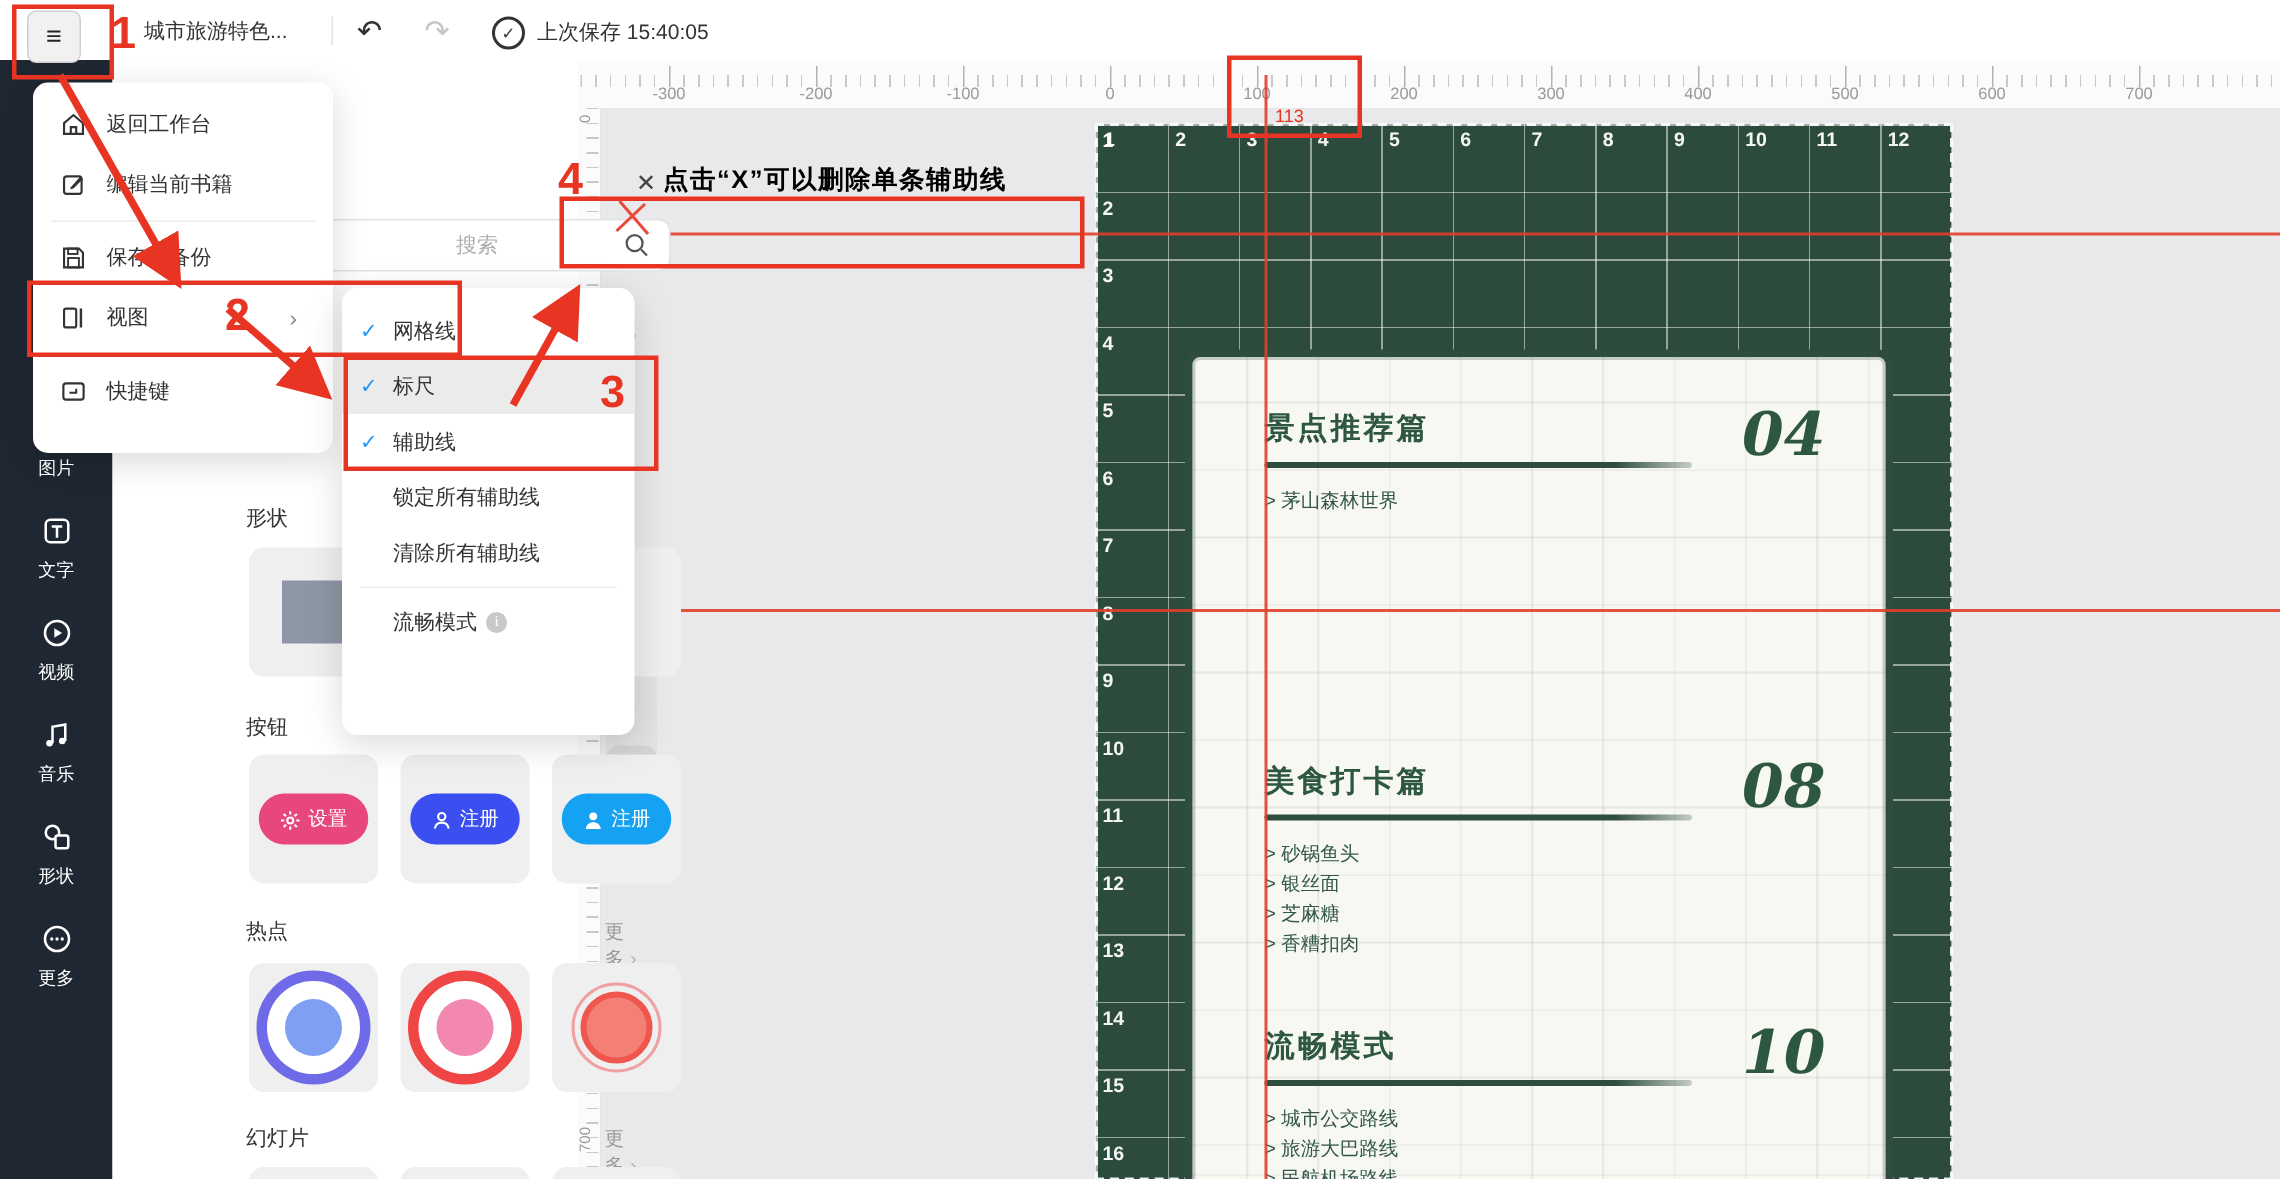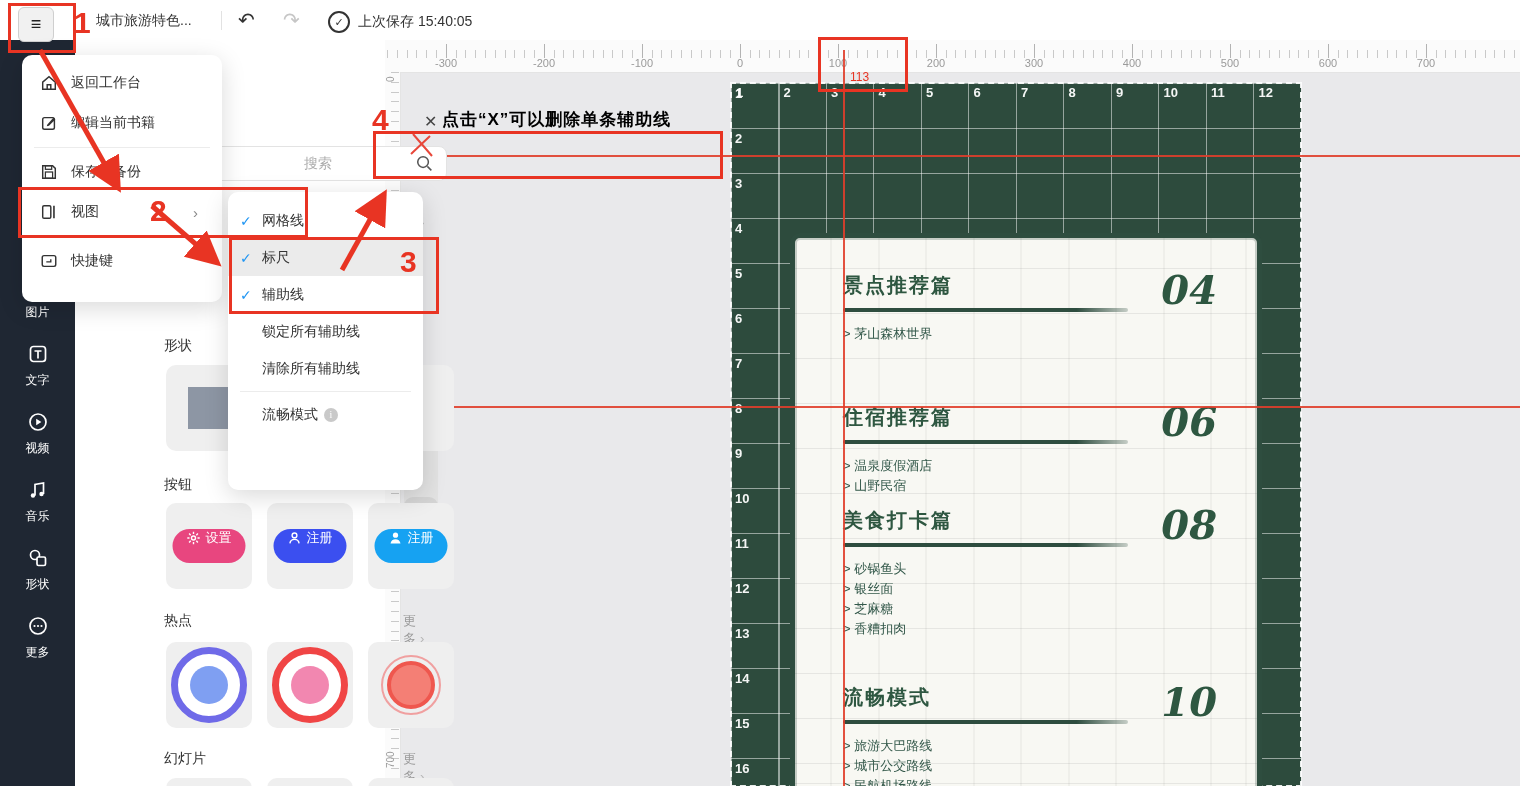--- a/index.html
+++ b/index.html
@@ -22,21 +22,21 @@
   #panel{position:absolute;left:75px;top:40px;width:310px;height:746px;background:#fff;z-index:11;}
   #panel-close{position:absolute;left:349px;top:72px;font-size:16px;color:#444;cursor:pointer;z-index:12;}
   #search-box{position:absolute;left:95px;top:106px;width:275px;height:33px;border:1px solid #e3e3e3;border-radius:8px;background:#fff;z-index:12;}
   #search-ph{position:absolute;left:133px;top:8px;font-size:14px;color:#adadad;}
   #search-ic{position:absolute;right:12px;top:7px;}
   .sec-label{position:absolute;left:89px;font-size:14px;color:#333;z-index:12;}
   .more-link{position:absolute;left:328px;font-size:13px;color:#9a9a9a;cursor:pointer;z-index:12;}
   .more-link .chev{margin-left:4px;color:#b5b5b5;}
   .thumb{position:absolute;width:86px;height:86px;background:#efefef;border-radius:10px;z-index:12;cursor:pointer;}
   .thumb .ctr{position:absolute;left:50%;top:50%;transform:translate(-50%,-50%);}
-  .pill{height:34px;border-radius:17px;display:flex;justify-content:center;gap:5px;color:#fff;font-size:13px;padding:0 14px;white-space:nowrap;}
+  .pill{height:34px;border-radius:17px;display:flex;align-items:center;justify-content:center;gap:5px;color:#fff;font-size:13px;padding:0 14px;white-space:nowrap;}
   .ring{border-radius:50%;display:flex;align-items:center;justify-content:center;}
   
   #canvas{position:absolute;left:385px;top:72px;width:1135px;height:714px;background:#e9e9eb;z-index:1;}
   #hruler{position:absolute;left:385px;top:40px;width:1135px;height:32px;background:#fbfbfb;border-bottom:1px solid #e4e4e4;z-index:3;}
   #hticks{position:absolute;left:2px;top:10px;width:1133px;height:8px;background:repeating-linear-gradient(90deg,#c9c9c9 0 1px,transparent 1px 9.8px);}
   .hmaj{position:absolute;top:4px;width:1px;height:14px;background:#b3b3b3;}
   .hlab{position:absolute;top:17px;transform:translateX(-50%);font-size:11px;color:#9a9a9a;}
   #vruler{position:absolute;left:385px;top:72px;width:15px;height:714px;background:#fbfbfb;border-right:1px solid #e4e4e4;z-index:3;}
   #vticks{position:absolute;left:6px;top:0.2px;width:8px;height:714px;background:repeating-linear-gradient(180deg,#c9c9c9 0 1px,transparent 1px 9.8px);}
   .vlab{position:absolute;left:0;width:12px;height:34px;writing-mode:vertical-rl;transform:rotate(180deg);font-size:10px;color:#9a9a9a;text-align:left;line-height:12px;}
@@ -123,47 +123,38 @@
   <div id="poster-title">目录</div>
   <div id="toc-card">
       <div class="toc-sec" style="top: 34px;">
         <div class="toc-title">景点推荐篇</div>
         <div class="toc-page">04</div>
         <div class="toc-line"></div>
         <div class="toc-items">
           <div class="toc-item">&gt; 茅山森林世界</div>
         </div>
       </div>
-      <div class="toc-sec" style="top: 166px;">
-        <div class="toc-title">住宿推荐篇</div>
-        <div class="toc-page">06</div>
-        <div class="toc-line"></div>
-        <div class="toc-items">
-          <div class="toc-item">&gt; 温泉度假酒店</div>
-          <div class="toc-item">&gt; 山野民宿</div>
-        </div>
-      </div>
       <div class="toc-sec" style="top: 269px;">
         <div class="toc-title">美食打卡篇</div>
         <div class="toc-page">08</div>
         <div class="toc-line"></div>
         <div class="toc-items">
           <div class="toc-item">&gt; 砂锅鱼头</div>
           <div class="toc-item">&gt; 银丝面</div>
           <div class="toc-item">&gt; 芝麻糖</div>
           <div class="toc-item">&gt; 香糟扣肉</div>
         </div>
       </div>
       <div class="toc-sec" style="top: 446px;">
         <div class="toc-title">流畅模式</div>
         <div class="toc-page">10</div>
         <div class="toc-line"></div>
         <div class="toc-items">
+          <div class="toc-item">&gt; 城市公交路线</div>
           <div class="toc-item">&gt; 旅游大巴路线</div>
-          <div class="toc-item">&gt; 城市公交路线</div>
           <div class="toc-item">&gt; 民航机场路线</div>
         </div>
       </div>
     </div>
 </div>
 
 <div id="hruler">
   <div id="hticks"></div>
 <div class="hmaj" style="left: 61px;"></div>
     <div class="hlab" style="left: 61px;">-300</div>

